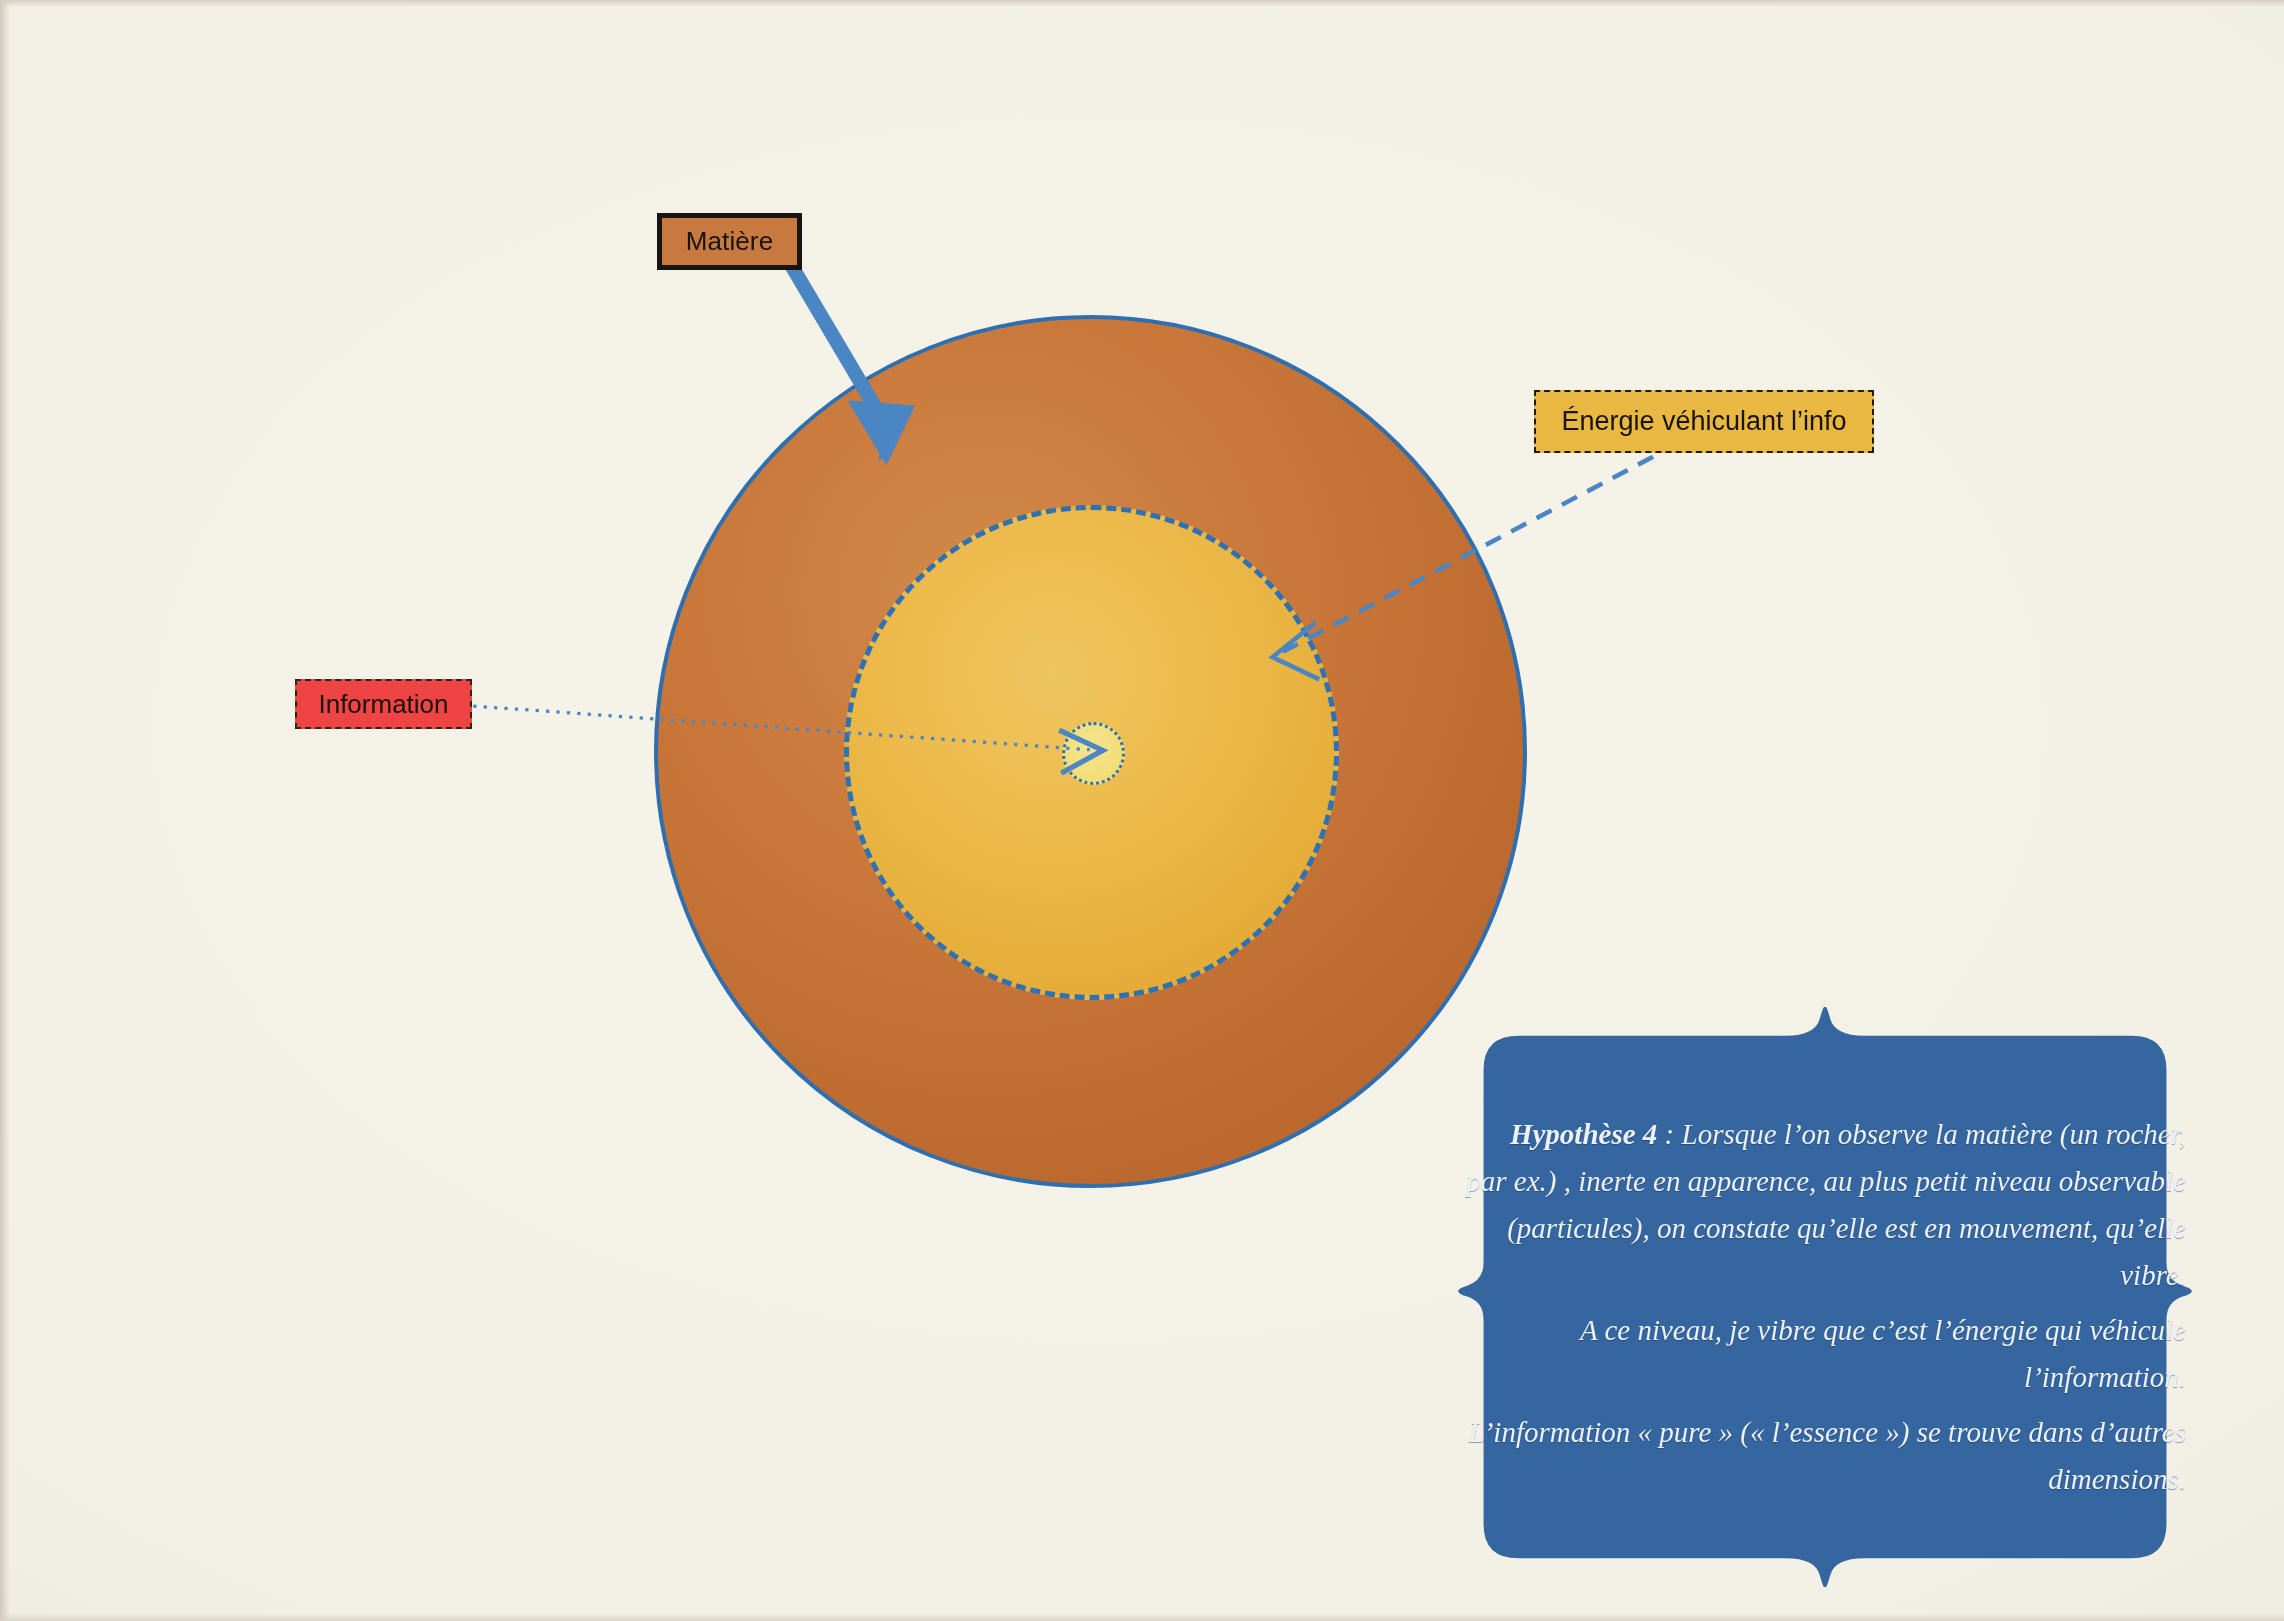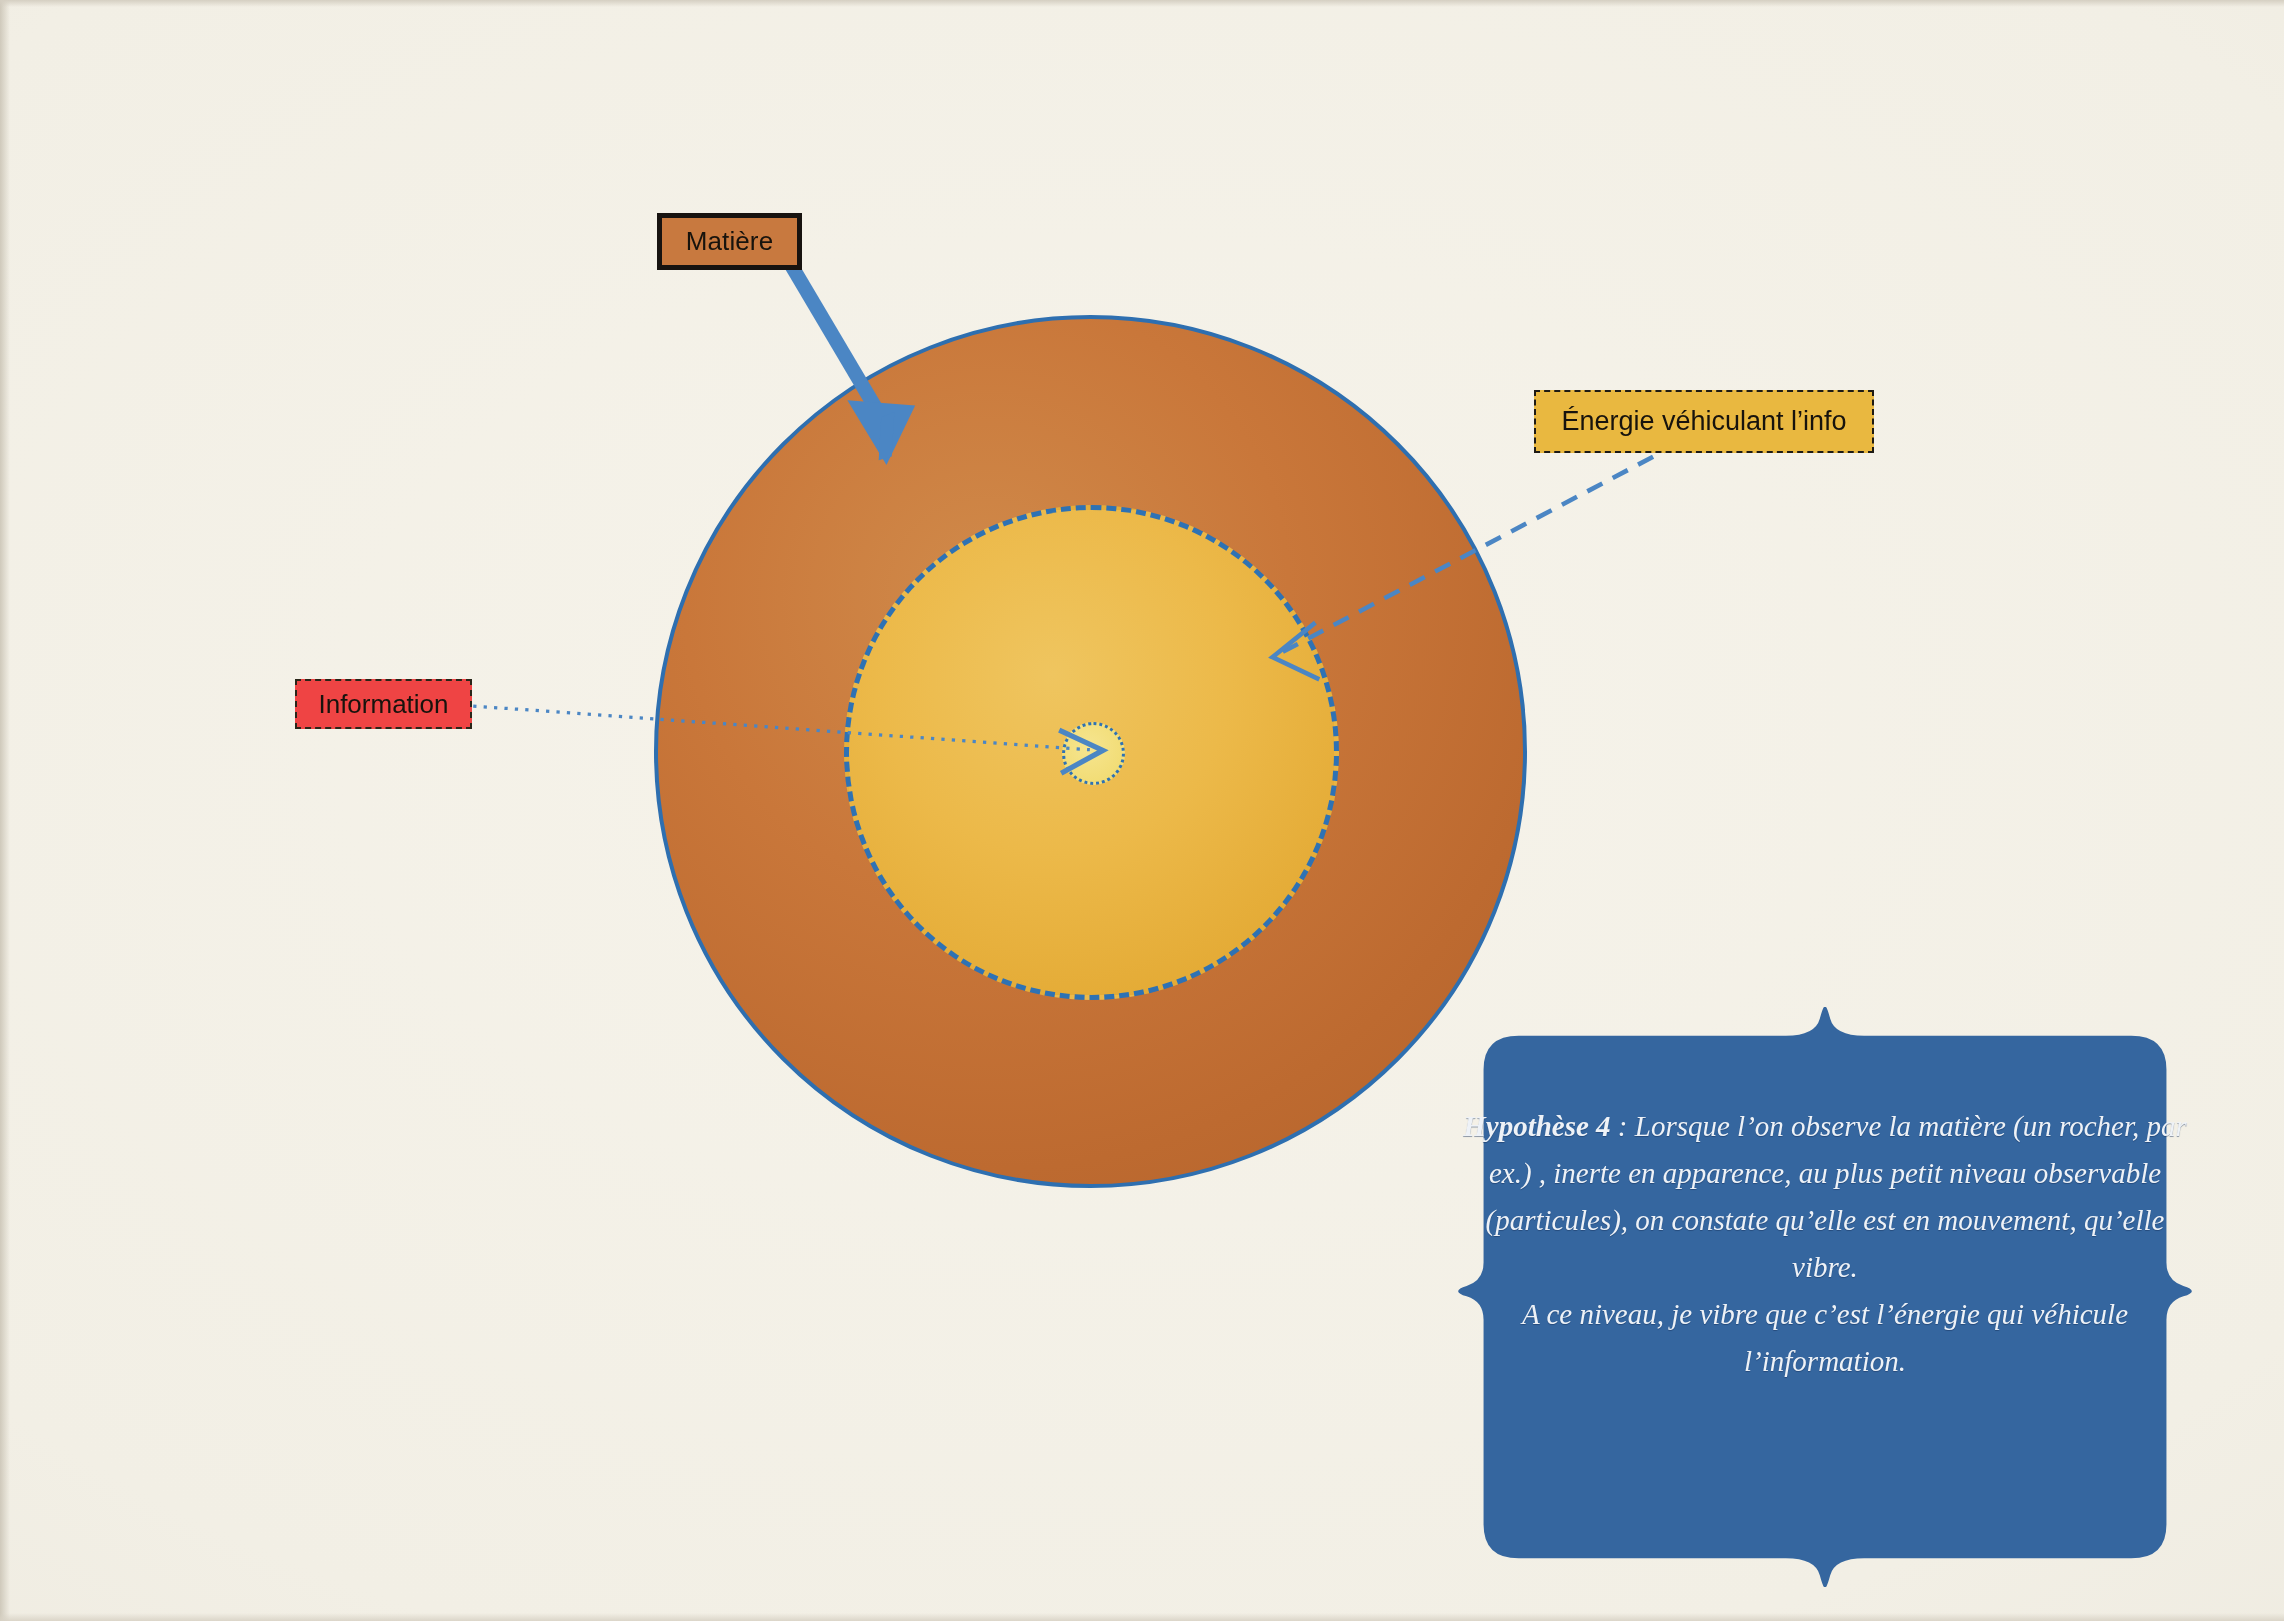--- a/index.html
+++ b/index.html
@@ -121,21 +121,21 @@
     font-family: "Liberation Serif", serif;
     font-style: italic;
     font-size: 29px;
     line-height: 1.62;
     text-shadow: 0 0.7px 0.7px rgba(20,45,85,.45);
   }
   #hypothesis-text .hyp-strong {
     font-weight: bold;
     font-style: italic;
   }
-  .hyp-p { margin: 0; }
+  .hyp-p { margin: 8px; text-align: right; }
 </style>
 </head>
 <body>
 
 <div id="page">
 
   <div id="paper"></div>
   <div id="paper-edge-l"></div>
   <div id="paper-edge-t"></div>
   <div id="paper-edge-b"></div>
@@ -204,17 +204,18 @@
         L 96 480
         Q 96 452 70 444
         Q 44 436 70 428
         Q 96 420 96 392
         Z"></path>
     </svg>
 
     <div id="hypothesis-text">
       <p class="hyp-p"><span class="hyp-strong">Hypothèse 4</span><span> : </span><span>Lorsque l’on observe la matière (un rocher, par ex.) , inerte en apparence, au plus petit niveau observable (particules), on constate qu’elle est en mouvement, qu’elle vibre.</span></p>
       <p class="hyp-p">A ce niveau, je vibre que c’est l’énergie qui véhicule l’information.</p>
+      <p class="hyp-p">L’information « pure » (« l’essence ») se trouve dans d’autres dimensions.</p>
     </div>
   </div>
 
 </div>
 
 
 </body></html>

